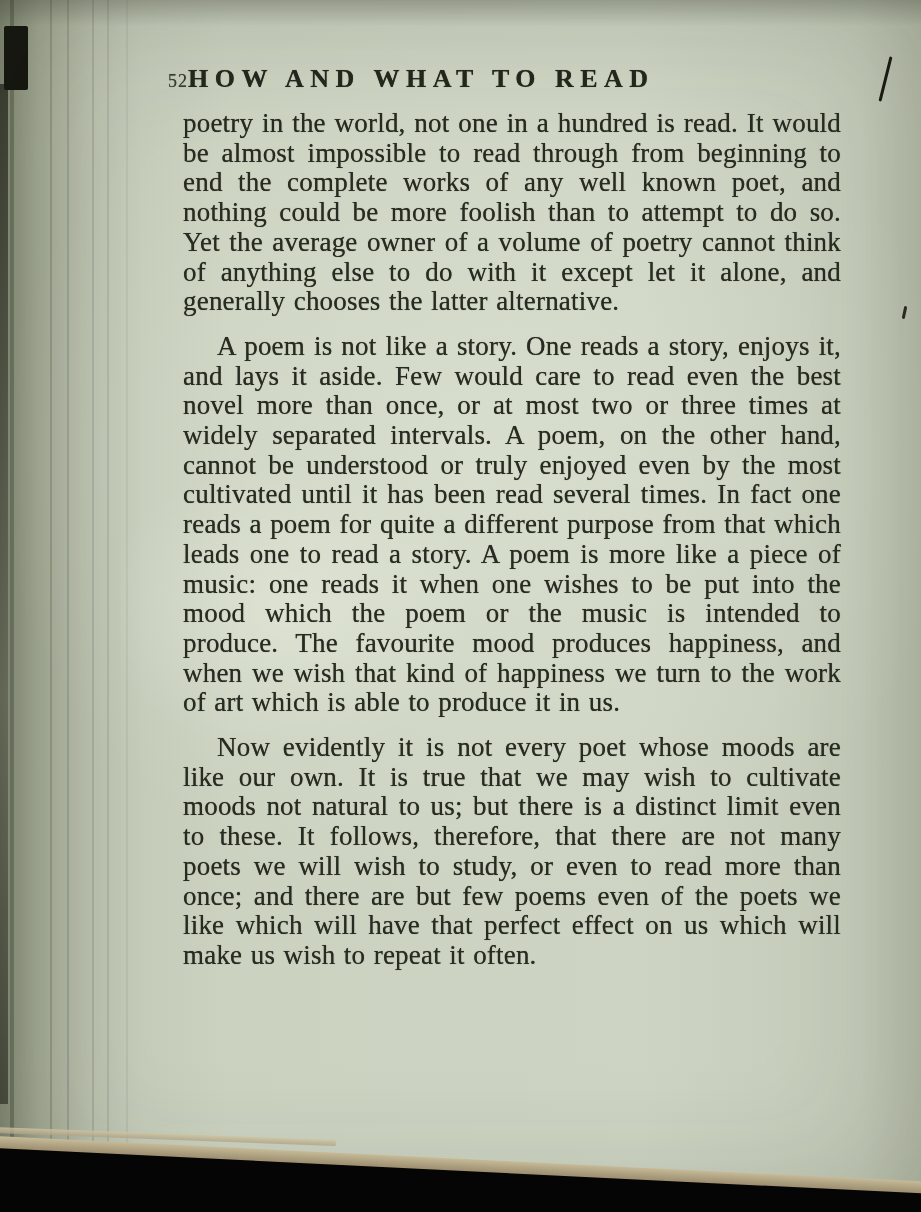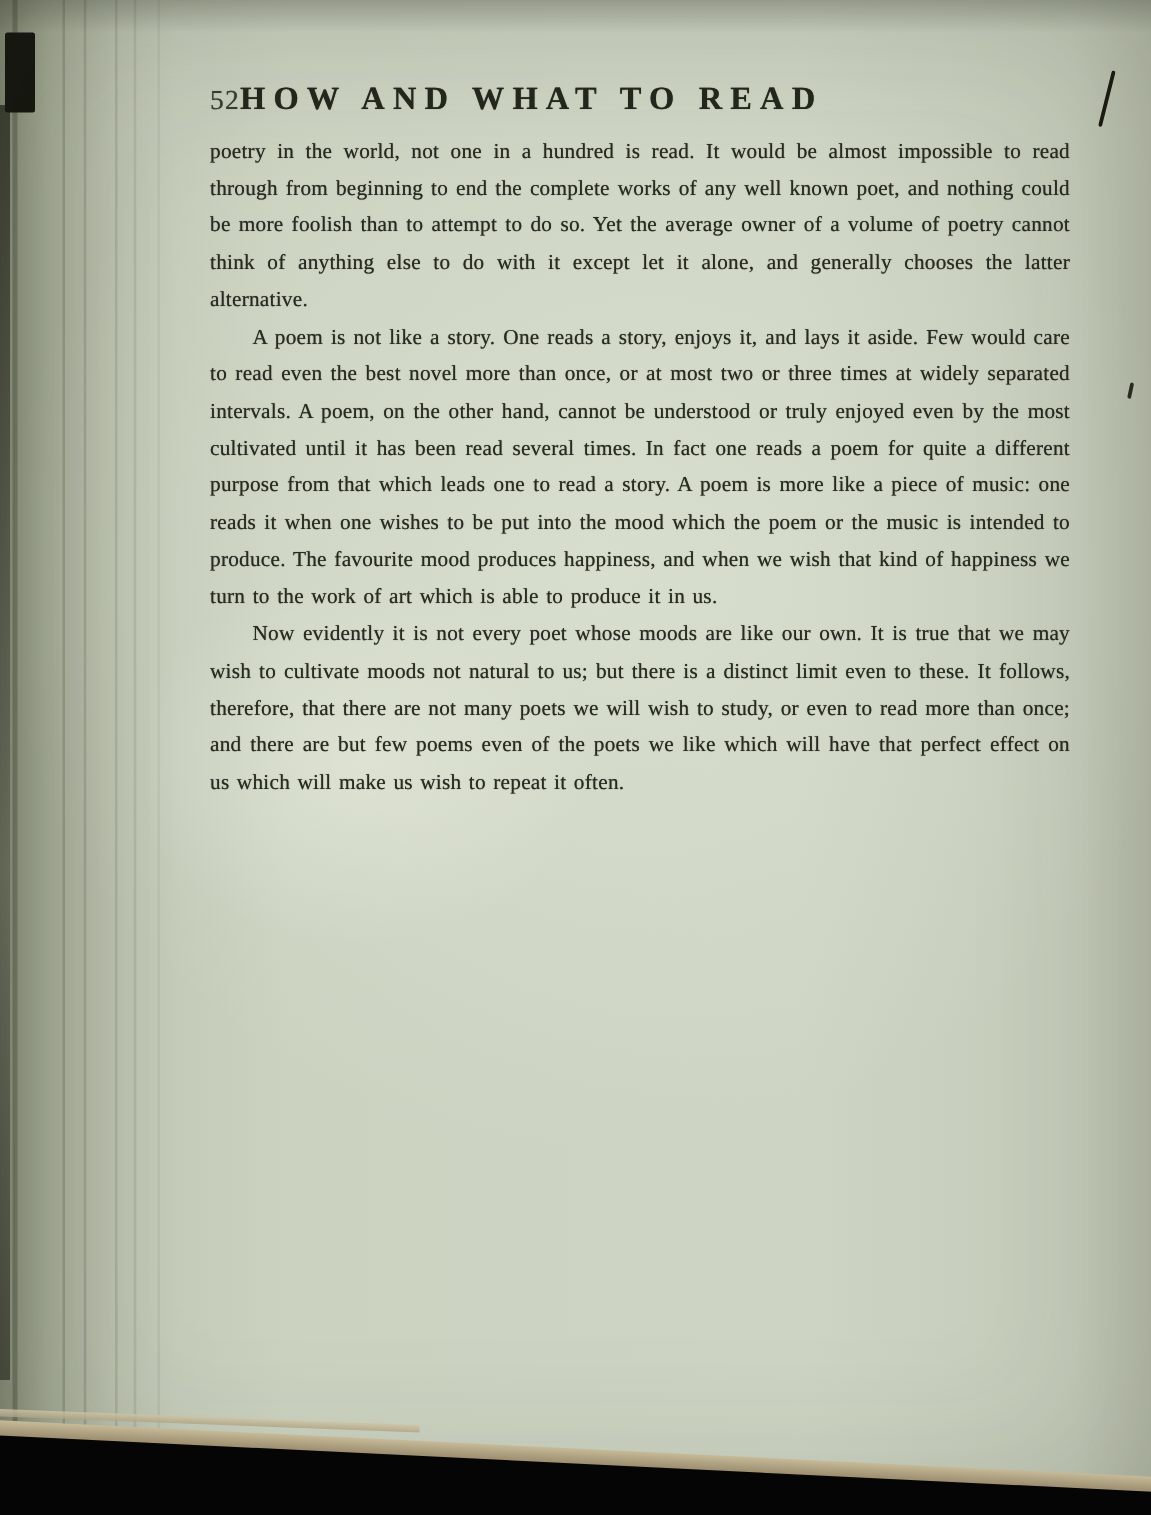--- a/index.html
+++ b/index.html
@@ -102,36 +102,36 @@
     left: 168px; top: 64px; width: 688px;
     color: #272b21;
     text-shadow: 0 0 0.7px rgba(43,46,36,0.8);
   }
   .page-header {
     display: flex;
     align-items: baseline;
     margin-bottom: 12px;
   }
   .page-number {
-    font-size: 22px;
+    font-size: 18px;
     letter-spacing: 1px;
     opacity: 0.88;
   }
   .book-title {
     flex: 1;
     margin: 0;
     font-size: 26px;
     font-weight: bold;
     letter-spacing: 6.5px;
     color: #23271d;
     white-space: nowrap;
   }
   .body-text p {
-    margin: 0;
-    font-size: 17px;
+    margin: 15px;
+    font-size: 27px;
     line-height: 29.7px;
     text-align: justify;
     text-indent: 34px;
     letter-spacing: 0.2px;
     word-spacing: 1.5px;
   }
   .body-text p.first {
     text-indent: 0;
   }
 </style>

